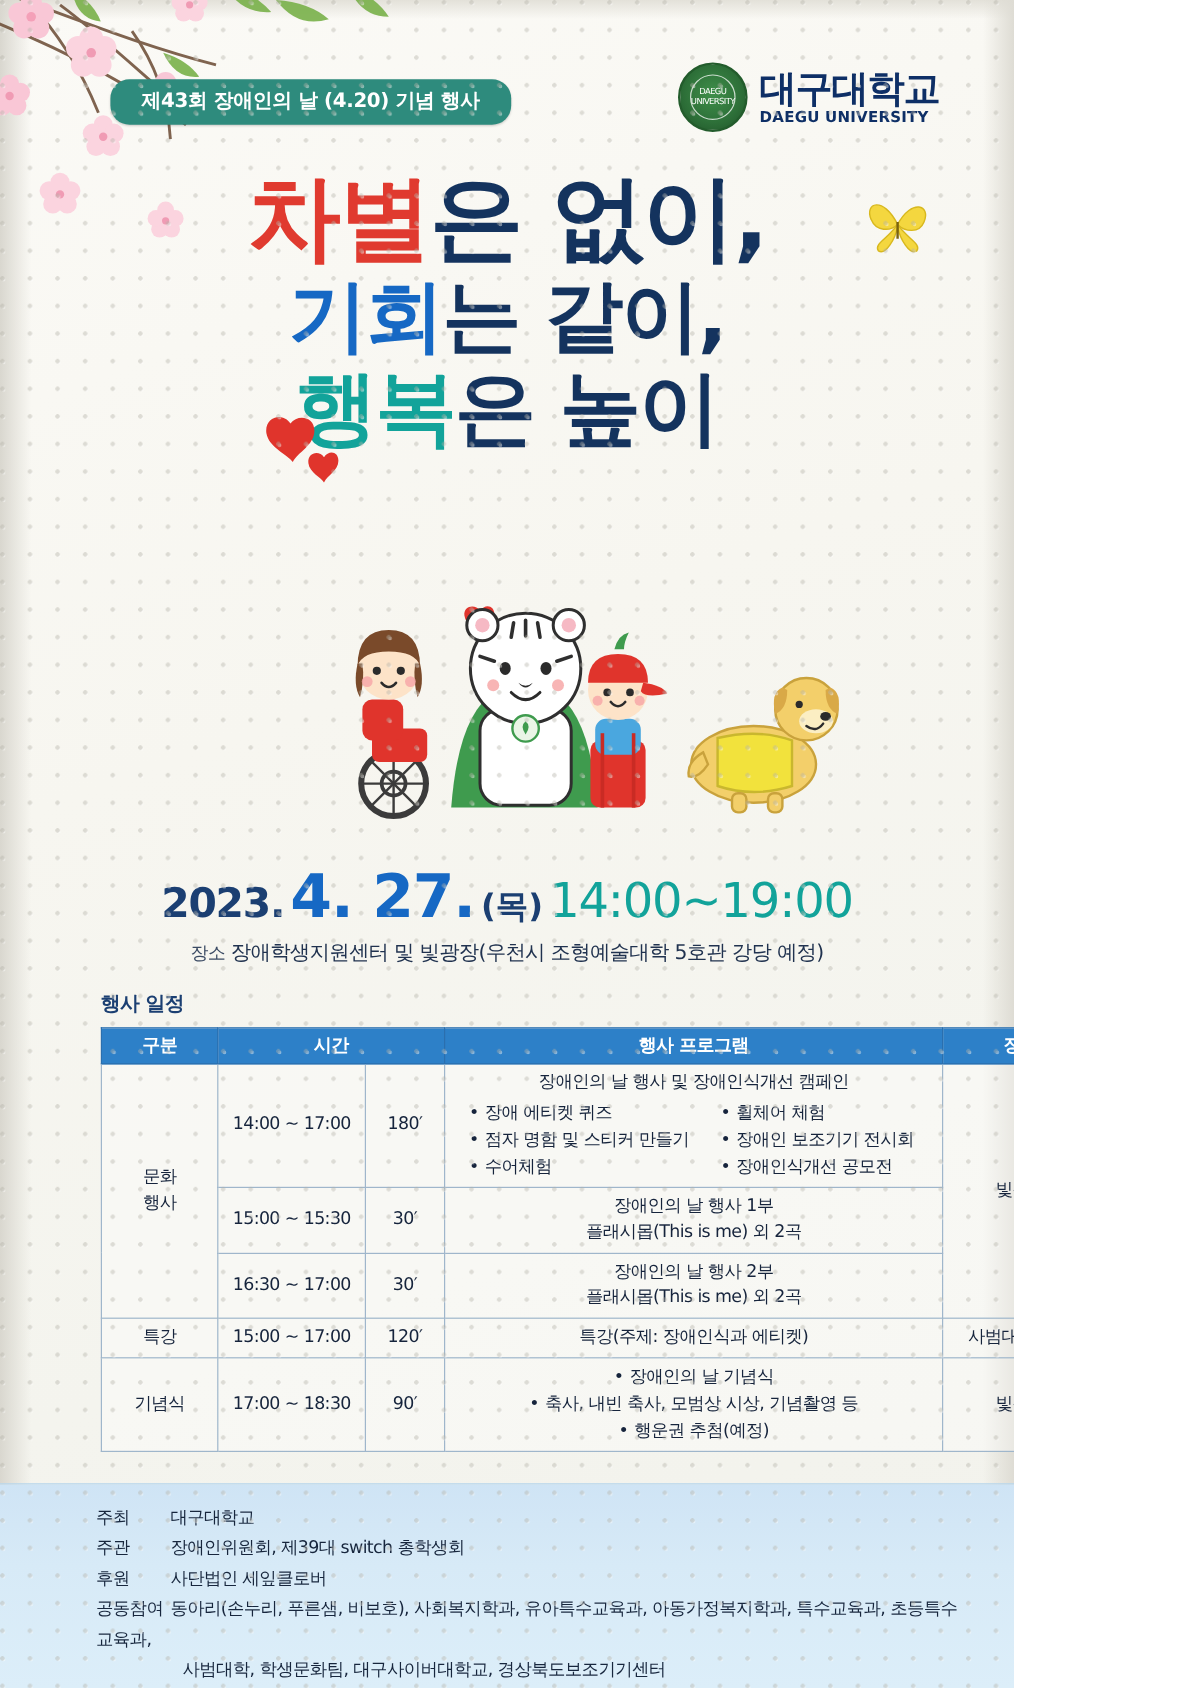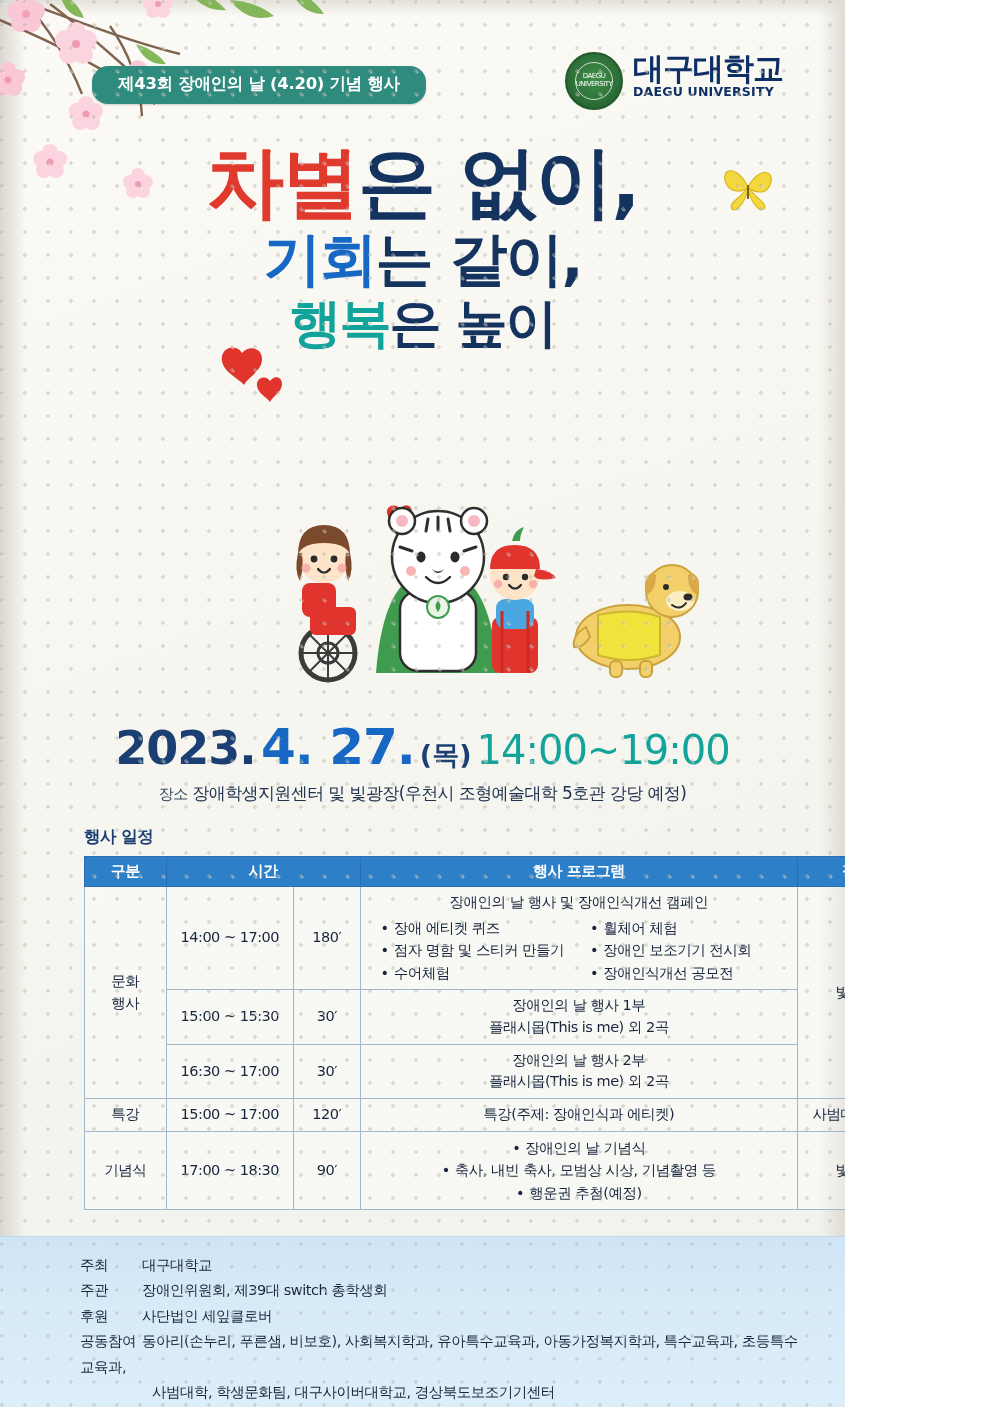--- a/index.html
+++ b/index.html
@@ -67,20 +67,21 @@
     font-weight: bold;
     border-radius: 16px 16px 16px 16px;
     letter-spacing: -0.3px;
     white-space: nowrap;
     box-shadow: 0 1px 2px rgba(0,0,0,0.18);
   }
   .univ-logo {
     position: absolute;
     right: 62px; top: 52px;
     display: flex;
+    align-items: center;
     gap: 10px;
   }
   .univ-seal {
     width: 54px; height: 54px;
     border-radius: 50%;
     background: radial-gradient(circle at 50% 45%, #3f8f4a 0%, #2d6f38 60%, #1f5228 100%);
     border: 2px solid #235c2c;
     position: relative;
     flex: none;
   }
@@ -113,22 +114,22 @@
     left: 0; right: 0; top: 140px;
     text-align: center;
   }
   .slogan-line {
     line-height: 1.08;
     letter-spacing: -2px;
     font-weight: bold;
     white-space: nowrap;
   }
   .l1 { font-size: 78px; margin-bottom: 4px; }
-  .l2 { font-size: 58px; margin-bottom: 4px; text-align: center; }
-  .l3 { font-size: 52px; }
+  .l2 { font-size: 66px; margin-bottom: 4px; text-align: center; }
+  .l3 { font-size: 68px; }
   .c-red { color: #e03a2f; }
   .c-dark { color: #14335e; }
   .c-blue { color: #1668c4; }
   .c-teal { color: #12a39a; }
 
   .butterfly {
     position: absolute; left: 718px; top: 155px; width: 60px; height: 60px;
   }
   .hearts {
     position: absolute; left: 214px; top: 345px; width: 80px; height: 70px;
@@ -138,21 +139,21 @@
   .characters {
     position: absolute; left: 280px; top: 495px; width: 430px; height: 195px;
   }
 
   
   .date-line {
     position: absolute; left: 0; right: 0; top: 718px;
     text-align: center;
     white-space: nowrap;
   }
-  .date-year { font-size: 46px; color: #1b3f72; font-weight: bold; letter-spacing: -1px; }
+  .date-year { font-size: 34px; color: #1b3f72; font-weight: bold; letter-spacing: -1px; }
   .date-md { font-size: 50px; color: #1668c4; font-weight: bold; letter-spacing: -1px; }
   .date-dow { font-size: 27px; color: #1b3f72; font-weight: bold; }
   .date-time { font-size: 40px; color: #12a39a; font-weight: normal; letter-spacing: -1px; }
 
   .place-line {
     position: absolute; left: 0; right: 0; top: 782px;
     text-align: center;
     font-size: 17px;
     color: #20324f;
     letter-spacing: -0.6px;
@@ -174,21 +175,21 @@
     color: #16243c;
     letter-spacing: -0.5px;
     background: rgba(255,255,255,0.35);
   }
   table.sched th {
     background: #2d80c8;
     color: #ffffff;
     font-weight: bold;
     font-size: 15px;
     border: 1px solid #2b6fae;
-    padding: 5px 5px;
+    padding: 5px 16px;
     text-align: center;
   }
   table.sched td {
     border: 1px solid #9fb6cb;
     padding: 5px 6px;
     text-align: center;
     vertical-align: middle;
     line-height: 1.5;
   }
   td.cell-left { text-align: left; padding-left: 18px; }

